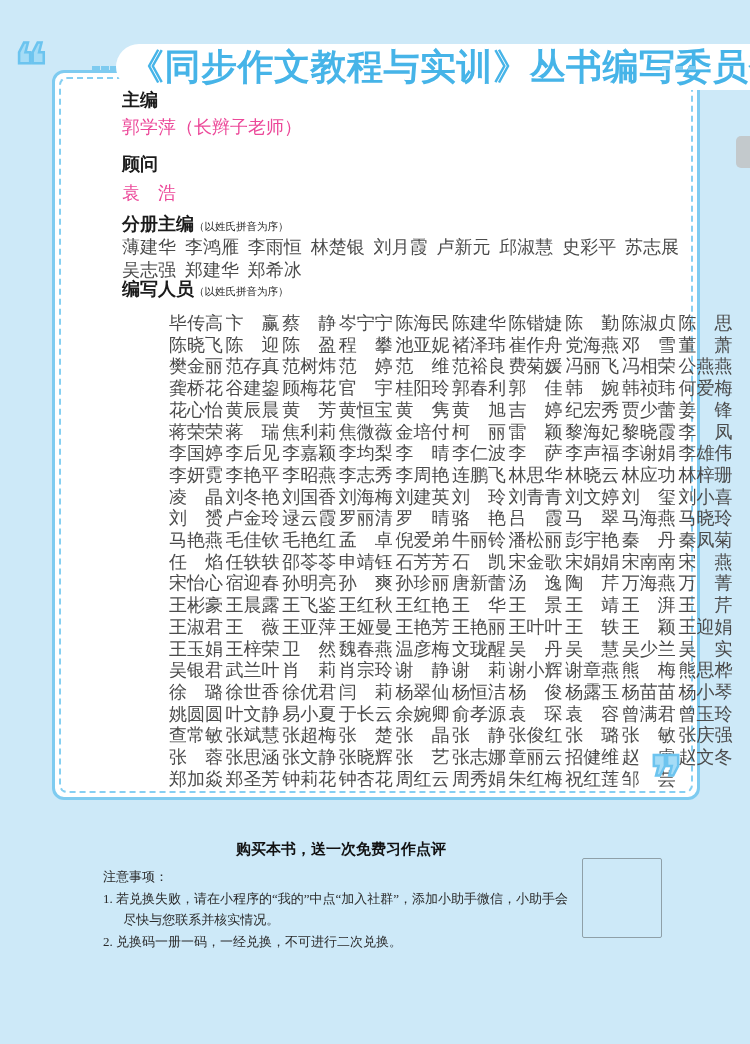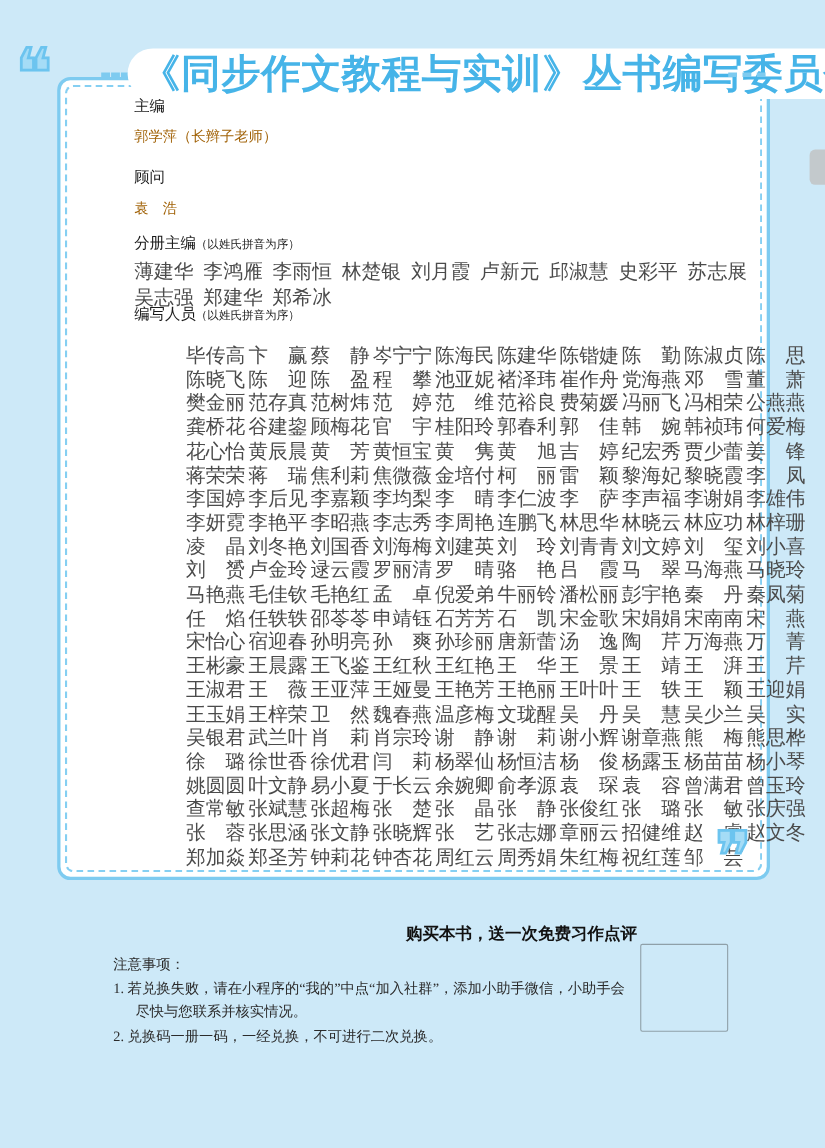--- a/index.html
+++ b/index.html
@@ -22,33 +22,33 @@
               background:#ffffff;border-radius:24px;padding:0 12px;display:inline-block;
               font-size:36px;font-weight:bold;color:#46b4e8;letter-spacing:.5px;white-space:nowrap;}
 
   
   .card{position:absolute;z-index:1;left:52px;top:70px;width:648px;height:730px;
         background:#ffffff;border:3px solid #7ecbf0;border-radius:12px;box-sizing:border-box;}
   .card::before{content:"";position:absolute;inset:4px;border:2px dashed #85cff2;
         border-radius:8px;pointer-events:none;}
 
   .sec{position:absolute;left:67px;}
-  .sec-heading{font-size:14px;font-weight:normal;color:#1a1a1a;white-space:nowrap;}
+  .sec-heading{font-size:18px;font-weight:bold;color:#1a1a1a;white-space:nowrap;}
   .sec-note{font-size:10.5px;font-weight:normal;color:#1a1a1a;}
-  .sec-name{font-family:"Liberation Serif",serif;font-size:13px;color:#a16207;white-space:pre;}
+  .sec-name{font-family:"Liberation Serif",serif;font-size:18px;color:#ec4899;white-space:pre;}
 
   .name-grid{position:absolute;left:67px;display:grid;width:566px;
              font-family:"Liberation Serif",serif;font-size:18px;color:#4b4b4b;}
   .grid-editors{grid-template-columns:repeat(9,1fr);line-height:23px;}
   .grid-writers{grid-template-columns:repeat(10,1fr);line-height:21.7px;margin-left:47px;}
   .name-grid .cell{white-space:pre;overflow:hidden;}
 
   
   .promo{position:absolute;left:103px;top:840px;width:476px;color:#2b2b2b;}
-  .promo-title{text-align:right;font-size:15px;font-weight:bold;margin-bottom:7px;color:#111;}
+  .promo-title{text-align:center;font-size:15px;font-weight:bold;margin-bottom:7px;color:#111;}
   .promo-line{display:block;font-family:"Liberation Serif",serif;font-size:13px;
               line-height:21.5px;padding-left:1.55em;text-indent:-1.55em;}
   .promo-notes-label{font-family:"Liberation Serif",serif;font-size:13px;line-height:21.5px;}
 
   .qr-box{position:absolute;left:582px;top:858px;width:78px;height:78px;
           border:1px solid #8fa0a8;border-radius:2px;background:transparent;}
 
   .page-edge-artifact{position:absolute;left:736px;top:136px;width:14px;height:32px;
           background:#c3c9cc;border-radius:5px 0 0 5px;}
 </style>

